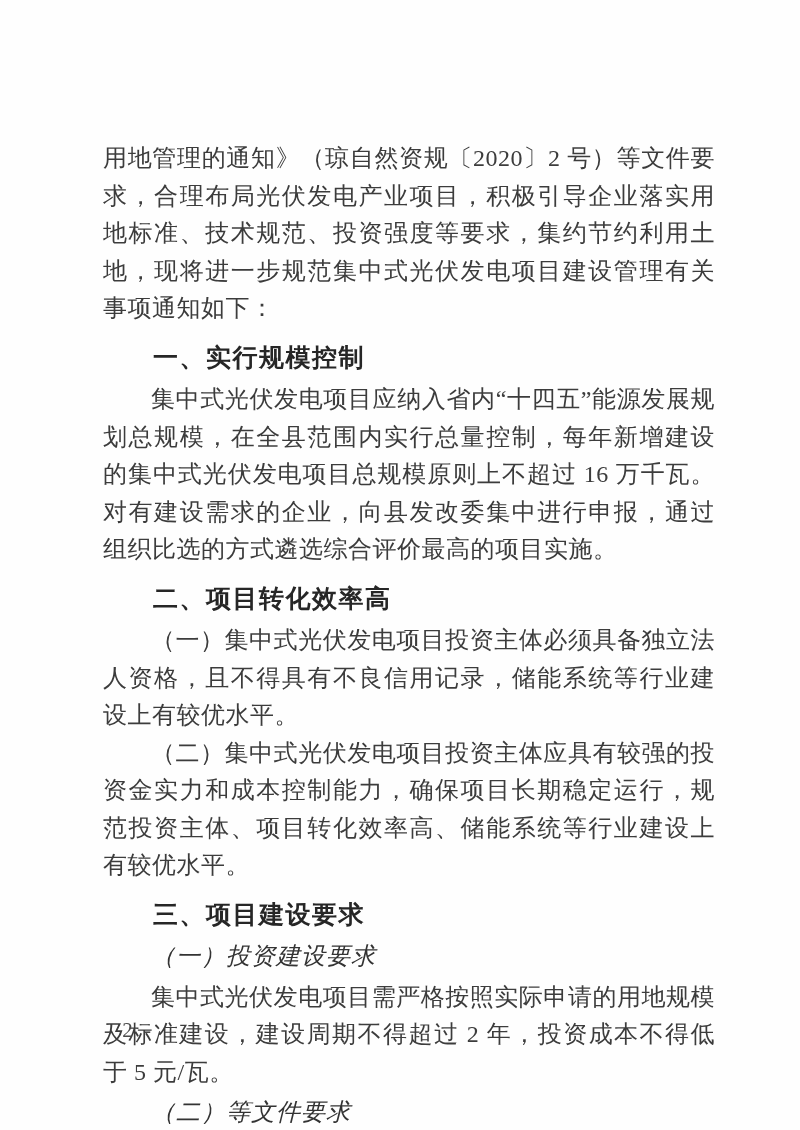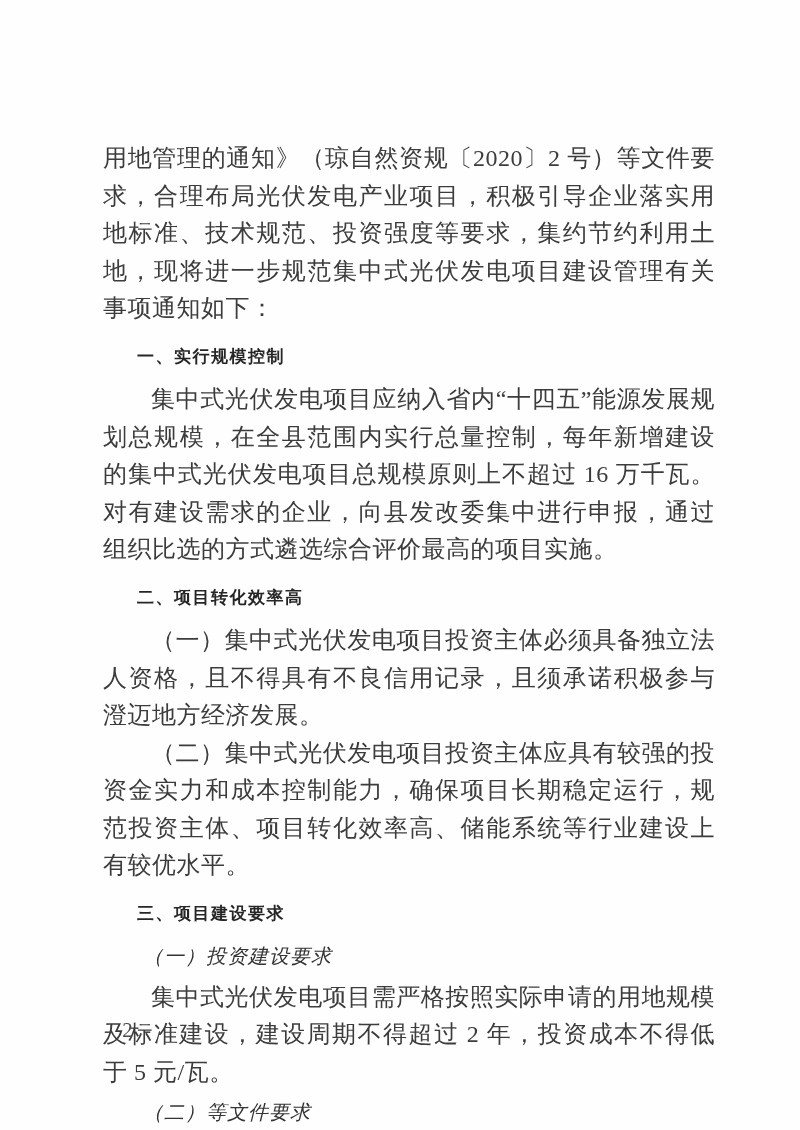--- a/index.html
+++ b/index.html
@@ -31,31 +31,31 @@
     line-height: 37.5px;
     text-align: justify;
     text-indent: 2em;
     letter-spacing: 0.5px;
     color: #3c3c3c;
   }
   p.body.no-indent {
     text-indent: 0;
   }
   h2.heading {
-    font-family: Liberation Mono, monospace;
-    font-size: 17px;
+    font-family: Liberation Serif, serif;
+    font-size: 25px;
     line-height: 37.5px;
     font-weight: bold;
     color: #262626;
     text-indent: 2em;
     letter-spacing: 1.5px;
     margin: 11px 0 5px 0;
   }
   p.subheading {
-    font-size: 20px;
+    font-size: 24px;
     line-height: 37.5px;
     text-indent: 2em;
     font-style: italic;
     letter-spacing: 1px;
     color: #333333;
     margin: 3px 0;
   }
   .footer {
     position: absolute;
     left: 104px;
@@ -72,21 +72,21 @@
 <div class="page">
   <main class="content">
     <p class="body no-indent">用地管理的通知》（琼自然资规〔2020〕2 号）等文件要求，合理布局光伏发电产业项目，积极引导企业落实用地标准、技术规范、投资强度等要求，集约节约利用土地，现将进一步规范集中式光伏发电项目建设管理有关事项通知如下：</p>
 
     <h2 class="heading">一、实行规模控制</h2>
 
     <p class="body">集中式光伏发电项目应纳入省内“十四五”能源发展规划总规模，在全县范围内实行总量控制，每年新增建设的集中式光伏发电项目总规模原则上不超过 16 万千瓦。对有建设需求的企业，向县发改委集中进行申报，通过组织比选的方式遴选综合评价最高的项目实施。</p>
 
     <h2 class="heading">二、项目转化效率高</h2>
 
-    <p class="body">（一）集中式光伏发电项目投资主体必须具备独立法人资格，且不得具有不良信用记录，且须承诺积极参与澄迈地方经济发展。</p>
+    <p class="body">（一）集中式光伏发电项目投资主体必须具备独立法人资格，且不得具有不良信用记录，储能系统等行业建设上有较优水平。</p>
 
     <p class="body">（二）集中式光伏发电项目投资主体应具有较强的投资金实力和成本控制能力，确保项目长期稳定运行，规范投资主体、项目转化效率高、储能系统等行业建设上有较优水平。</p>
 
     <h2 class="heading">三、项目建设要求</h2>
 
     <p class="subheading">（一）投资建设要求</p>
 
     <p class="body">集中式光伏发电项目需严格按照实际申请的用地规模及标准建设，建设周期不得超过 2 年，投资成本不得低于 5 元/瓦。</p>
 
     <p class="subheading">（二）等文件要求</p>

